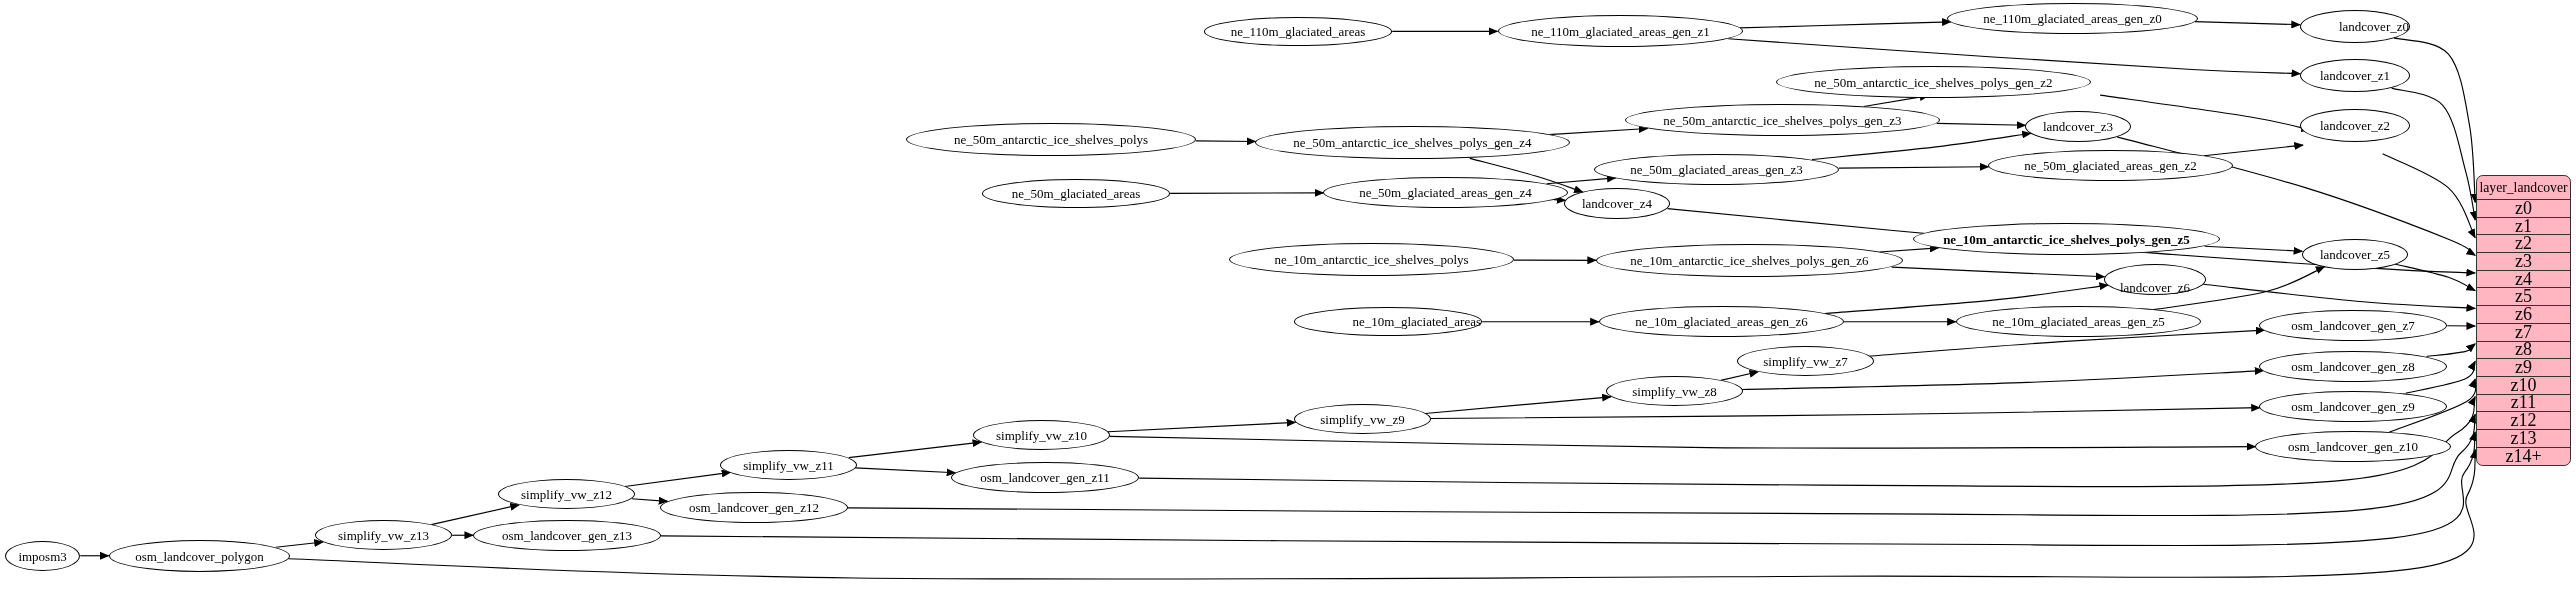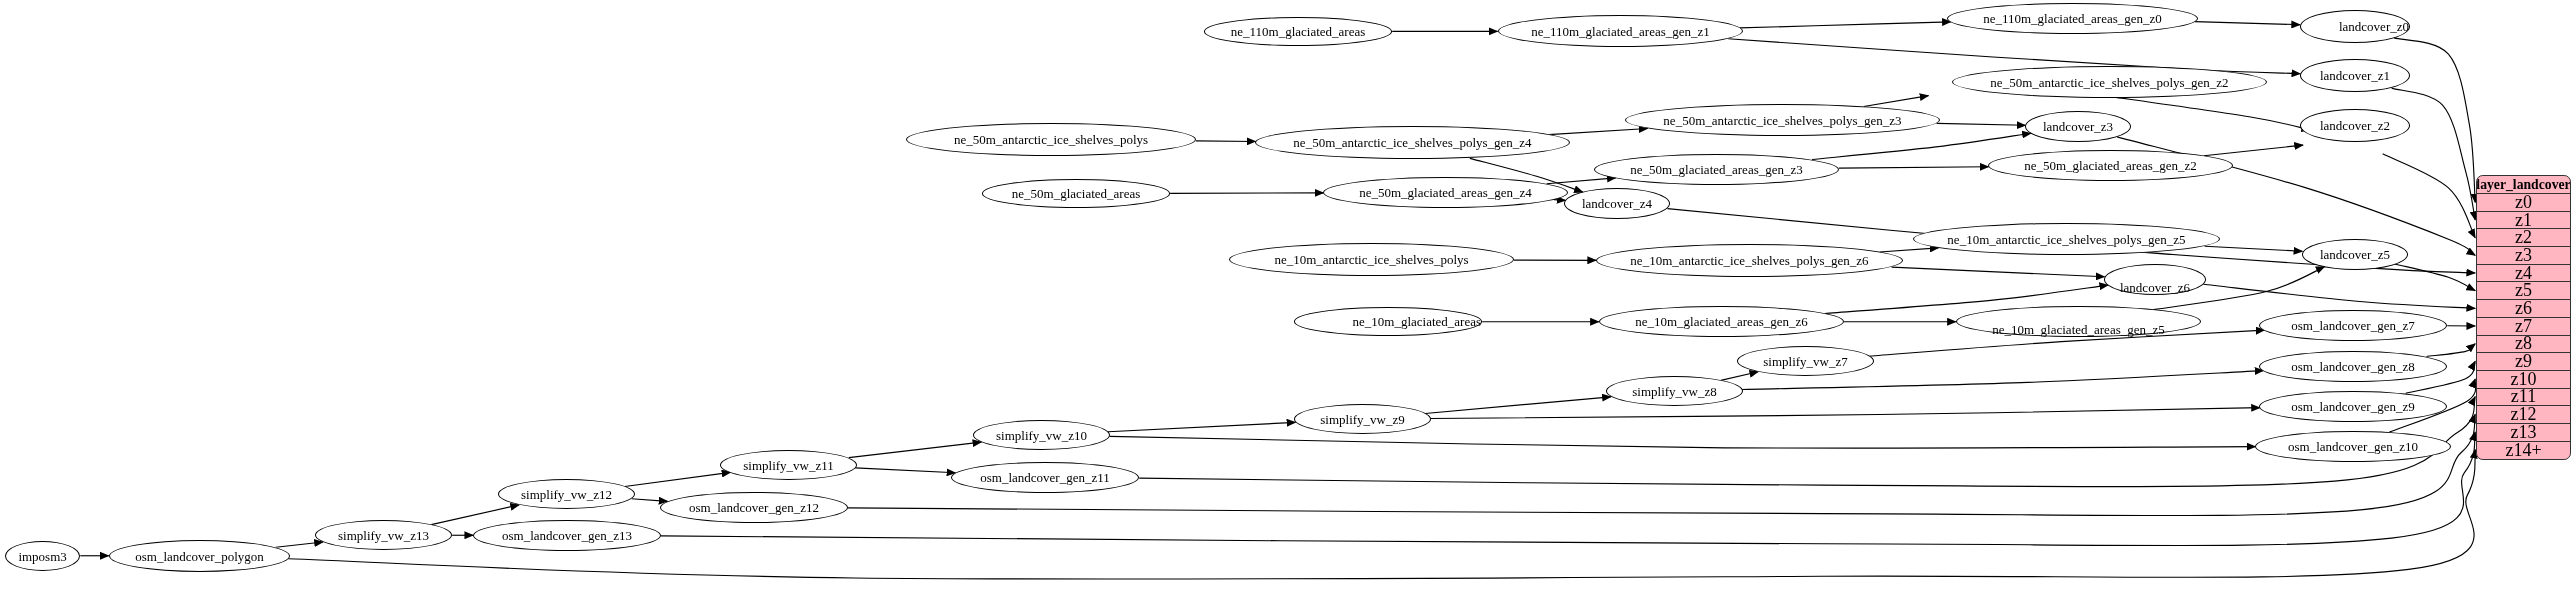--- a/index.html
+++ b/index.html
@@ -14,22 +14,22 @@
     background:#fff;display:flex;align-items:center;justify-content:center;
     font-size:13px;line-height:1;white-space:nowrap;box-sizing:border-box;
     z-index:2;
   }
   #layer-table{
     position:absolute;left:2476px;top:175px;width:95px;
     background:#ffb6c1;border:1.1px solid #333333;border-radius:6.8px;
     box-sizing:border-box;z-index:3;overflow:hidden;
   }
   .t-header{
-    height:18px;display:flex;align-items:center;justify-content:center;
-    font-size:13.7px;border-bottom:1.1px solid #333333;box-sizing:border-box;font-weight:bold;
+    height:24px;display:flex;align-items:center;justify-content:center;
+    font-size:13.7px;border-bottom:1.1px solid #333333;box-sizing:border-box;
   }
   .t-row{
     height:17.7px;display:flex;align-items:center;justify-content:center;
     font-size:18px;border-bottom:1.1px solid #333333;box-sizing:border-box;
   }
   .t-row:last-child{border-bottom:none;}
 </style>
 </head>
 <body>
 
@@ -164,21 +164,21 @@
       </div>
       <div class="node" style="left: 906px; top: 123px; width: 290px; height: 33px;">
         <span>ne_50m_antarctic_ice_shelves_polys</span>
       </div>
       <div class="node" style="left: 1255px; top: 126px; width: 315px; height: 33px;">
         <span>ne_50m_antarctic_ice_shelves_polys_gen_z4</span>
       </div>
       <div class="node" style="left: 1625px; top: 104px; width: 315px; height: 32px;">
         <span>ne_50m_antarctic_ice_shelves_polys_gen_z3</span>
       </div>
-      <div class="node" style="left: 1952px; top: 66px; width: 315px; height: 32px;">
+      <div class="node" style="left: 1776px; top: 66px; width: 315px; height: 32px;">
         <span>ne_50m_antarctic_ice_shelves_polys_gen_z2</span>
       </div>
       <div class="node" style="left: 2300px; top: 109px; width: 110px; height: 33px;">
         <span>landcover_z2</span>
       </div>
       <div class="node" style="left: 2025px; top: 111px; width: 106px; height: 31px;">
         <span>landcover_z3</span>
       </div>
       <div class="node" style="left: 982px; top: 179px; width: 188px; height: 28.5px;">
         <span>ne_50m_glaciated_areas</span>
@@ -194,36 +194,36 @@
       </div>
       <div class="node" style="left: 1564px; top: 188px; width: 106px; height: 31px;">
         <span>landcover_z4</span>
       </div>
       <div class="node" style="left: 1229px; top: 243px; width: 285px; height: 33px;">
         <span>ne_10m_antarctic_ice_shelves_polys</span>
       </div>
       <div class="node" style="left: 1596px; top: 244px; width: 307px; height: 33px;">
         <span>ne_10m_antarctic_ice_shelves_polys_gen_z6</span>
       </div>
-      <div class="node" style="left: 1913px; top: 223px; width: 307px; height: 32px;">
+      <div class="node" style="left: 1913px; top: 223px; width: 307px; height: 32px; font-weight: bold;">
         <span>ne_10m_antarctic_ice_shelves_polys_gen_z5</span>
       </div>
       <div class="node" style="left: 2302px; top: 239px; width: 106px; height: 31px;">
         <span>landcover_z5</span>
       </div>
       <div class="node" style="left: 2104px; top: 264px; width: 102px; height: 31px; align-items: flex-end;">
         <span>landcover_z6</span>
       </div>
       <div class="node" style="left: 1294px; top: 307px; width: 188px; height: 28.5px; justify-content: flex-end;">
         <span>ne_10m_glaciated_areas</span>
       </div>
       <div class="node" style="left: 1599px; top: 306px; width: 245px; height: 31px;">
         <span>ne_10m_glaciated_areas_gen_z6</span>
       </div>
-      <div class="node" style="left: 1956px; top: 306px; width: 245px; height: 31px; align-items: flex-end;">
+      <div class="node" style="left: 1956px; top: 306px; width: 245px; height: 31px;">
         <span>ne_10m_glaciated_areas_gen_z5</span>
       </div>
     </div>
 
   <div id="layer-table">
     <div class="t-header">layer_landcover</div>
     <div id="t-rows">
         <div class="t-row">z0</div>
         <div class="t-row">z1</div>
         <div class="t-row">z2</div>

